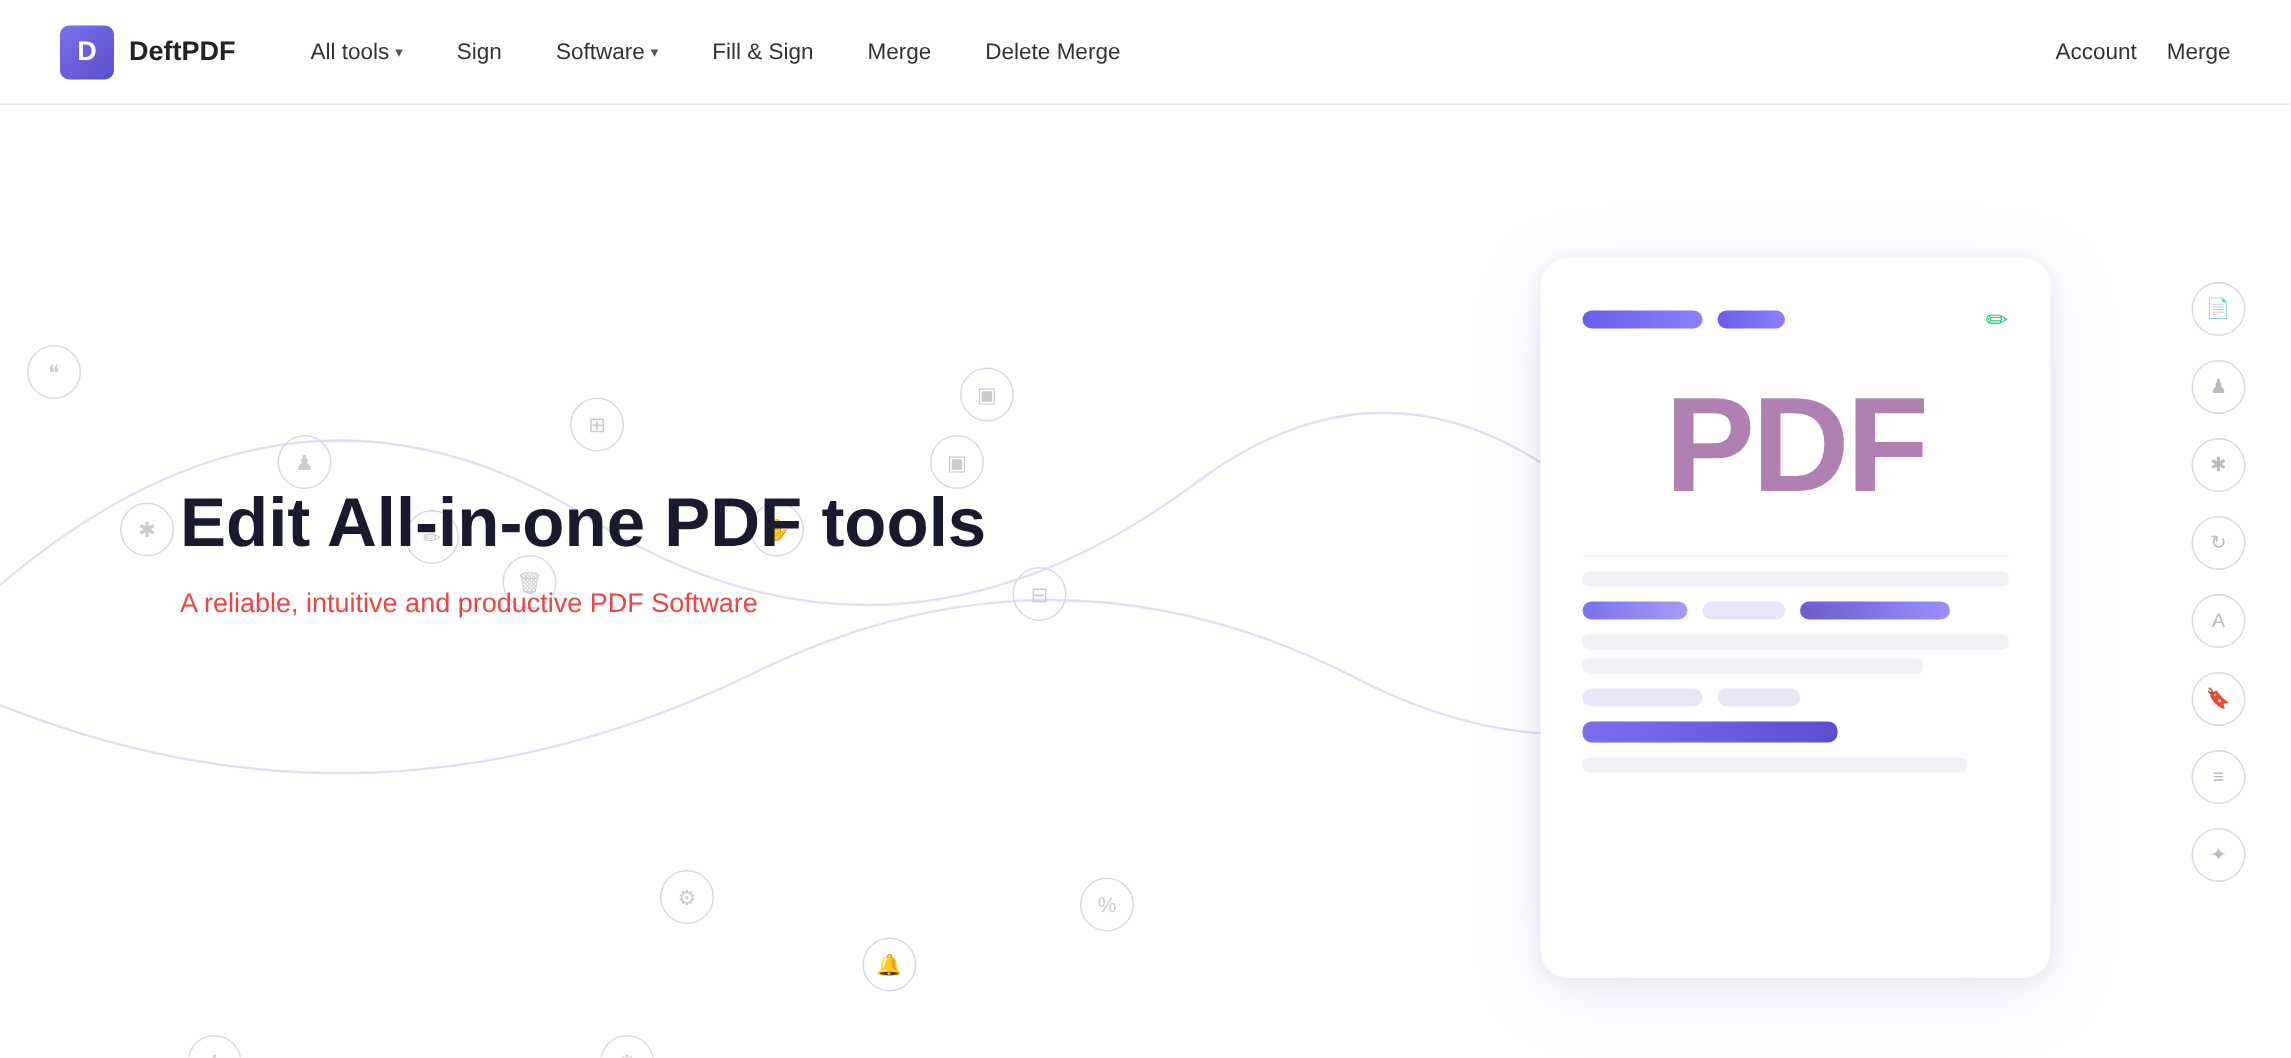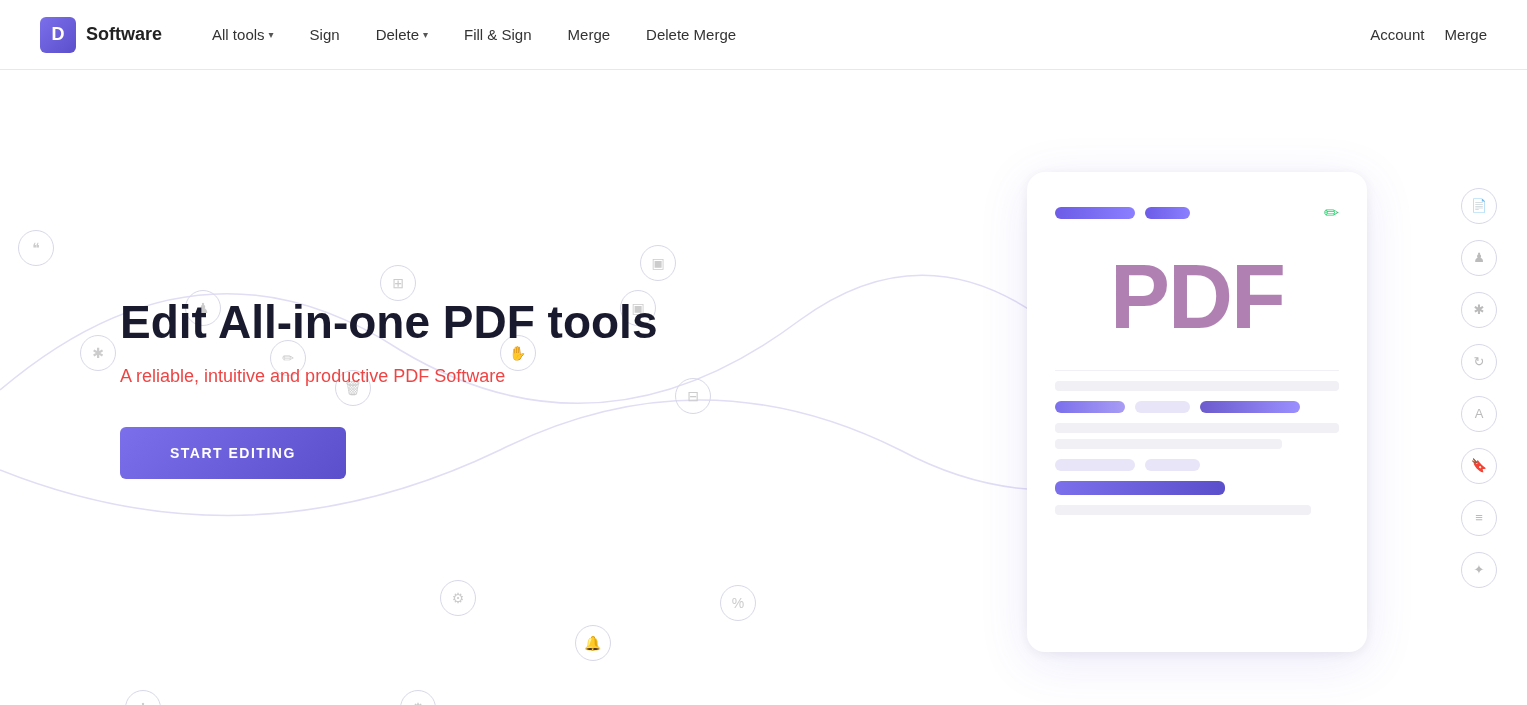--- a/index.html
+++ b/index.html
@@ -263,33 +263,33 @@
     }
   </style>
 </head>
 <body>
 
 <header class="header">
   <a class="logo-area">
     <div class="logo-icon">
       <span>D</span>
     </div>
-    <span class="logo-text">Software</span>
+    <span class="logo-text">DeftPDF</span>
   </a>
 
   <nav class="nav">
     <a class="nav-item">
       <span>All tools</span>
       <span class="nav-chevron">▾</span>
     </a>
     <a class="nav-item">
       <span>Sign</span>
     </a>
     <a class="nav-item">
-      <span>Delete</span>
+      <span>Software</span>
       <span class="nav-chevron">▾</span>
     </a>
     <a class="nav-item">
       <span>Fill &amp; Sign</span>
     </a>
     <a class="nav-item">
       <span>Merge</span>
     </a>
     <a class="nav-item">
       <span>Delete Merge</span>
@@ -324,21 +324,20 @@
     <div class="bg-icon" style="top:555px; left:575px;">🔔</div>
     <div class="bg-icon" style="top:515px; left:720px;">%</div>
     <div class="bg-icon" style="top:620px; left:125px;">♟</div>
     <div class="bg-icon" style="top:620px; left:400px;">⚙</div>
     <div class="bg-icon" style="top:270px; left:270px;">✏</div>
   </div>
 
   <div class="hero-content">
     <h1 class="hero-title">Edit All-in-one PDF tools</h1>
     <p class="hero-subtitle">A reliable, intuitive and productive PDF Software</p>
-    <button class="start-btn">START EDITING</button>
   </div>
 
   <div class="hero-card">
     <div class="card-top-bar">
       <div class="card-bar-blue card-pill"></div>
       <div class="card-bar-small card-pill"></div>
       <span class="card-edit-icon">✏</span>
     </div>
 
     <div class="card-pdf-text">PDF</div>

